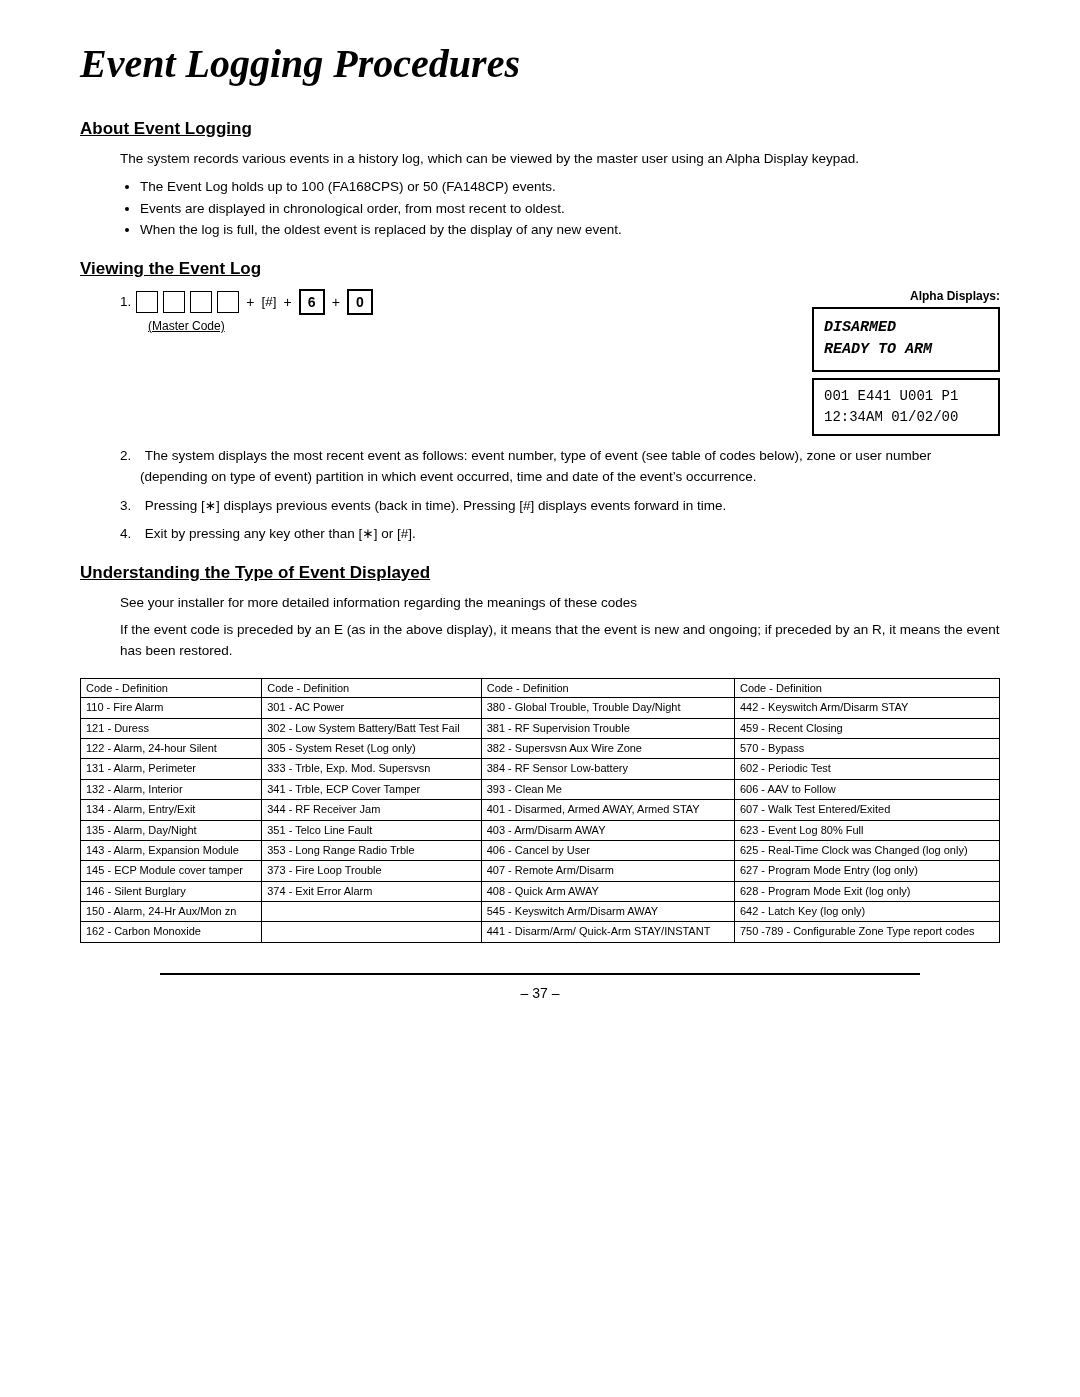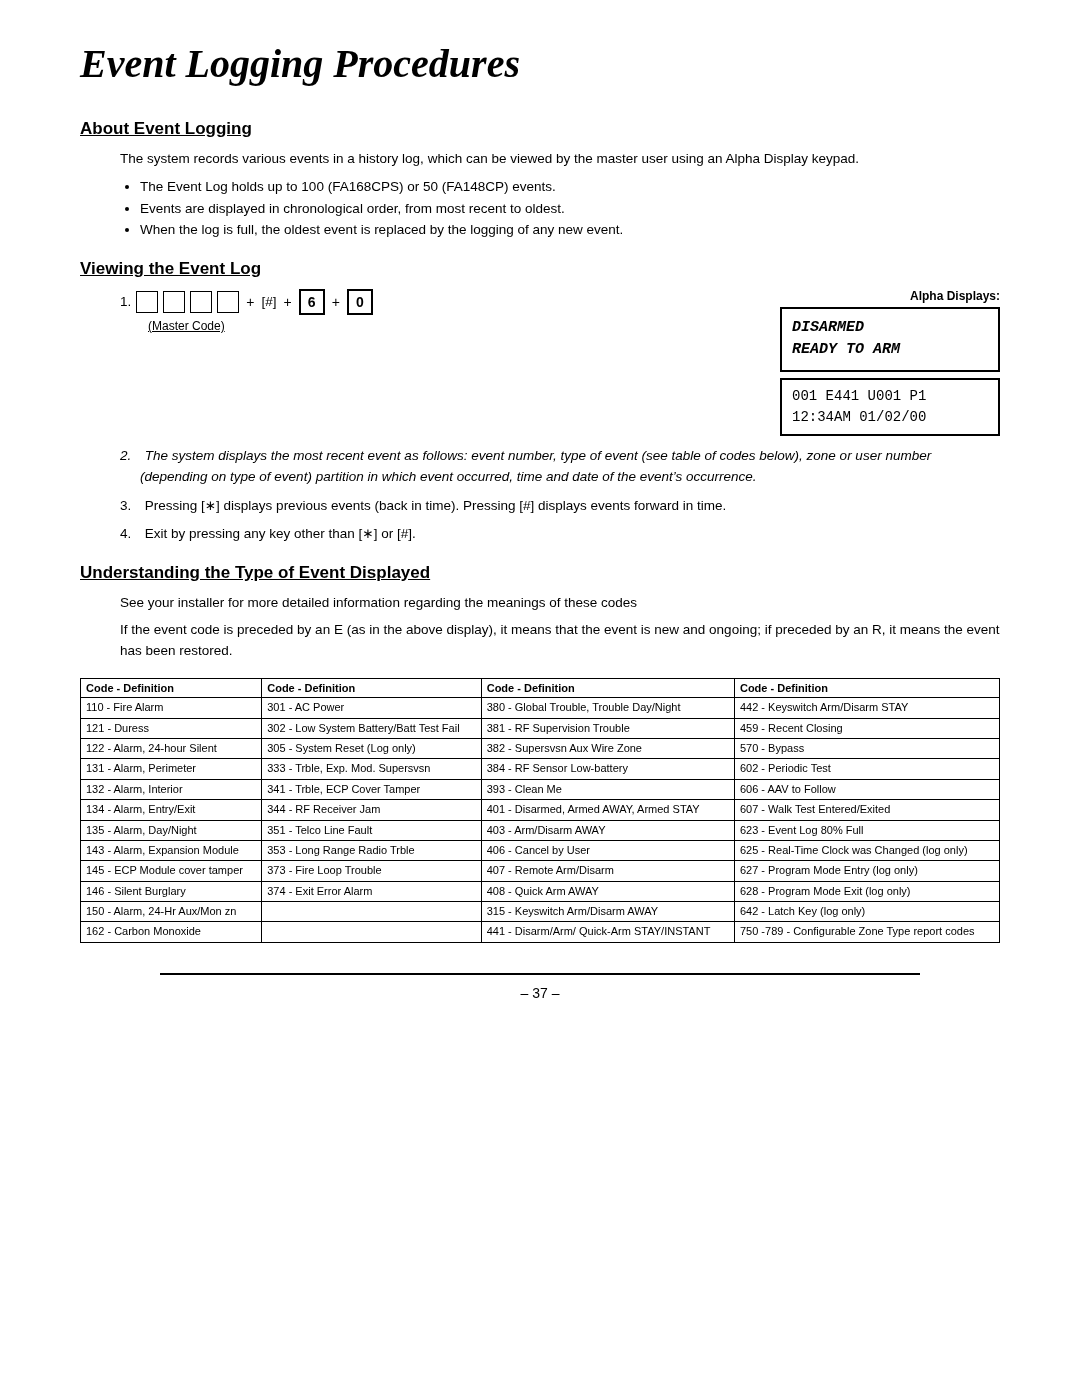--- a/index.html
+++ b/index.html
@@ -119,39 +119,39 @@
       align-items: flex-start;
       margin-left: 40px;
       margin-bottom: 10px;
     }
 
     .step1-left {
       flex: 1;
     }
 
     .step1-right {
-      width: 220px;
+      width: 188px;
       margin-left: 12px;
     }
 
     
     .code-table-container {
       margin-top: 16px;
     }
 
     .code-table {
       width: 100%;
       border-collapse: collapse;
       font-size: 11px;
     }
 
     .code-table th {
       border: 1px solid #000;
       background: #fff;
-      font-weight: bold;
+      font-weight: normal;
       padding: 3px 5px;
       text-align: left;
     }
 
     .code-table td {
       border: 1px solid #000;
       padding: 2px 5px;
       vertical-align: top;
       line-height: 1.4;
     }
@@ -183,21 +183,21 @@
 <div class="page-container">
 
   <div class="page-title">Event Logging Procedures</div>
 
   <div>
     <div class="section-heading">About Event Logging</div>
     <p class="body-text">The system records various events in a history log, which can be viewed by the master user using an Alpha Display keypad.</p>
     <ul class="bullet-list">
       <li>The Event Log holds up to 100 (FA168CPS) or 50 (FA148CP) events.</li>
       <li>Events are displayed in chronological order, from most recent to oldest.</li>
-      <li>When the log is full, the oldest event is replaced by the logging of any new event.</li>
+      <li>When the log is full, the oldest event is replaced by the display of any new event.</li>
     </ul>
   </div>
 
   <div class="viewing-section">
     <div class="section-heading">Viewing the Event Log</div>
 
     <div class="step1-layout">
       <div class="step1-left">
         <div style="display:flex; align-items:center; gap:5px; margin-bottom:4px;">
           <span style="font-size:13.5px;">1.</span>
@@ -222,21 +222,21 @@
           <div>READY TO ARM</div>
         </div>
         <div class="display-box-small">
           <div>001 E441 U001 P1</div>
           <div>12:34AM 01/02/00</div>
         </div>
       </div>
     </div>
 
     <div style="margin-left:40px;">
-      <p style="font-size:13.5px; line-height:1.55; margin-bottom:8px; padding-left:20px; text-indent:-20px;font-style:italic;">2. The system displays the most recent event as follows: event number, type of event (see table of codes below), zone or user number (depending on type of event) partition in which event occurred, time and date of the event’s occurrence.</p>
+      <p style="font-size:13.5px; line-height:1.55; margin-bottom:8px; padding-left:20px; text-indent:-20px;">2. The system displays the most recent event as follows: event number, type of event (see table of codes below), zone or user number (depending on type of event) partition in which event occurred, time and date of the event’s occurrence.</p>
       <p style="font-size:13.5px; line-height:1.55; margin-bottom:8px; padding-left:20px; text-indent:-20px;">3. Pressing [∗] displays previous events (back in time). Pressing [#] displays events forward in time.</p>
       <p style="font-size:13.5px; line-height:1.55; margin-bottom:8px; padding-left:20px; text-indent:-20px;">4. Exit by pressing any key other than [∗] or [#].</p>
     </div>
   </div>
 
   <div class="understanding-section">
     <div class="section-heading">Understanding the Type of Event Displayed</div>
     <p class="body-text">See your installer for more detailed information regarding the meanings of these codes</p>
     <p class="body-text">If the event code is preceded by an E (as in the above display), it means that the event is new and ongoing; if preceded by an R, it means the event has been restored.</p>
 
@@ -307,21 +307,21 @@
             </tr>
             <tr>
               <td>146 - Silent Burglary</td>
               <td>374 - Exit Error Alarm</td>
               <td>408 - Quick Arm AWAY</td>
               <td>628 - Program Mode Exit (log only)</td>
             </tr>
             <tr>
               <td>150 - Alarm, 24-Hr Aux/Mon zn</td>
               <td></td>
-              <td>315 - Keyswitch Arm/Disarm AWAY</td>
+              <td>545 - Keyswitch Arm/Disarm AWAY</td>
               <td>642 - Latch Key (log only)</td>
             </tr>
             <tr>
               <td>162 - Carbon Monoxide</td>
               <td></td>
               <td>441 - Disarm/Arm/ Quick-Arm STAY/INSTANT</td>
               <td>750 -789 - Configurable Zone Type report codes</td>
             </tr>
           </tbody>
       </table>

